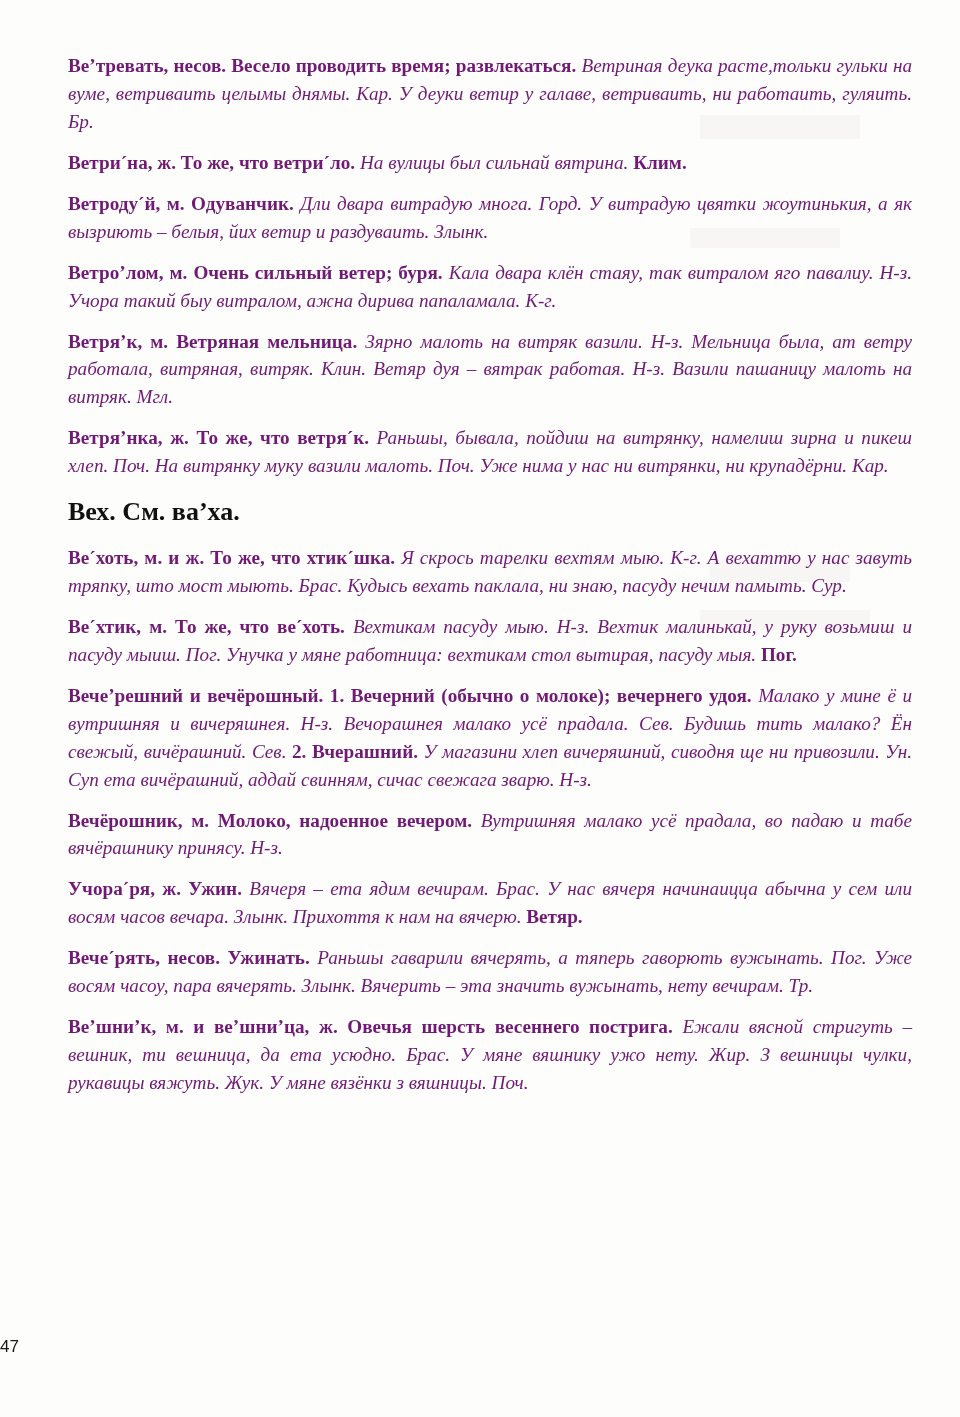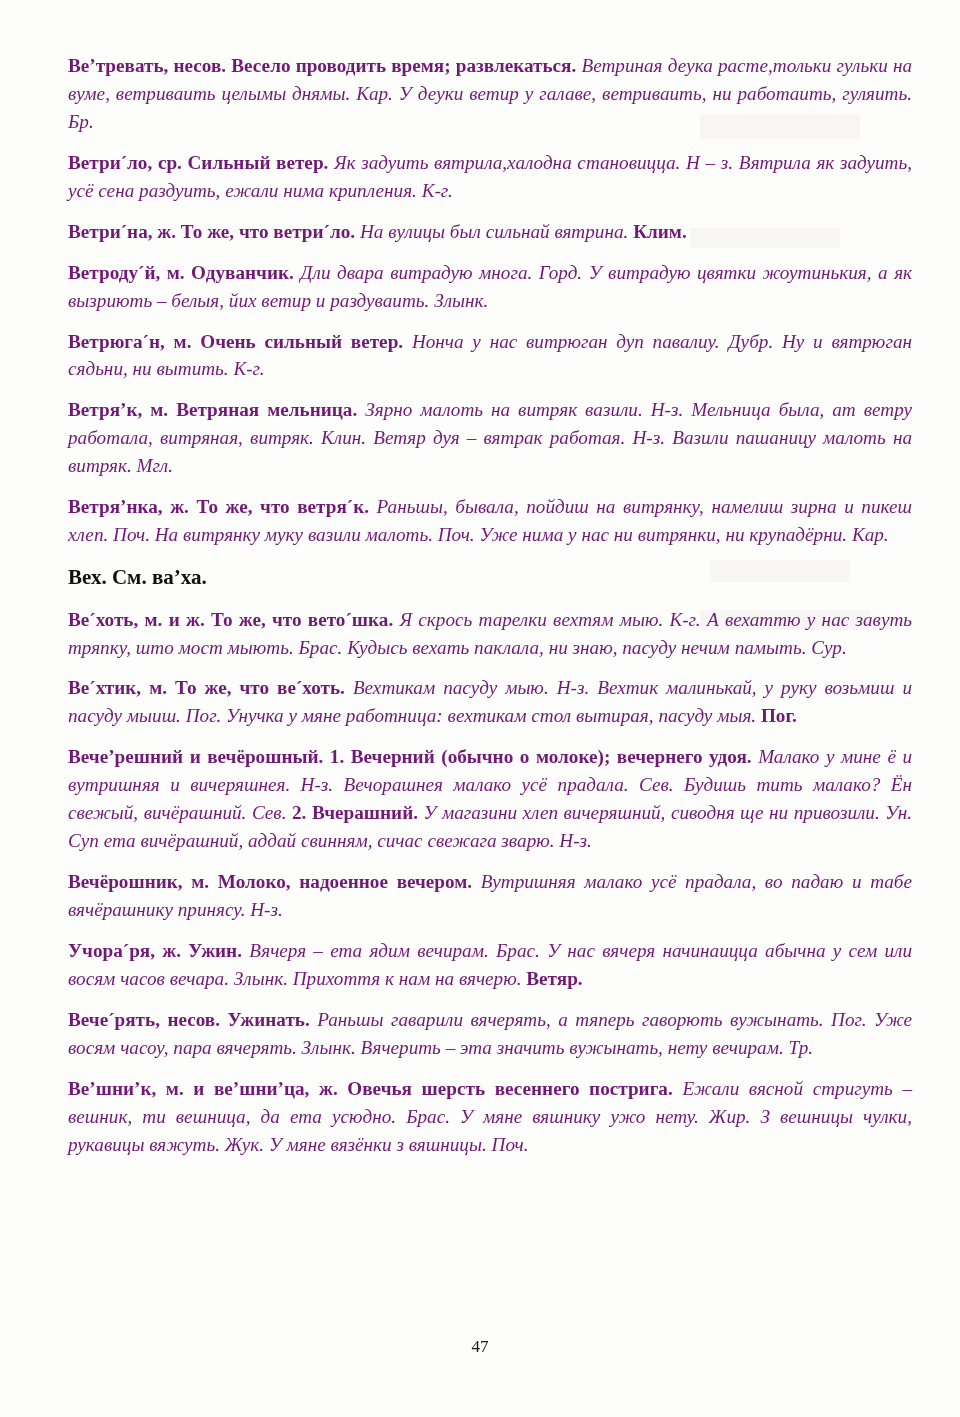--- a/index.html
+++ b/index.html
@@ -44,32 +44,32 @@
 
   
   .hw      { font-weight: bold; font-style: normal; }
   .gloss   { font-weight: bold; font-style: normal; }
   .sense   { font-weight: bold; font-style: normal; }
   .cite    { font-style: italic; font-weight: normal; }
   .src-b   { font-style: normal; font-weight: bold; font-family: Liberation Serif, serif; }
 
   .xref-entry {
     margin: 0 0 13px 0;
-    font-size: 21px;
+    font-size: 26px;
     line-height: 1.455;
     font-weight: bold;
   }
 
   #page-number {
     position: absolute;
     left: 0;
     right: 0;
     top: 1337px;
-    text-align: center;
-    font-family: Liberation Serif, serif;
+    text-align: left;
+    font-family: Liberation Sans, sans-serif;
     font-size: 17px;
     color: #1a1a1a;
   }
 
   
   .ghost {
     position: absolute;
     background: #f2f0ee;
     opacity: .55;
     pointer-events: none;
@@ -86,66 +86,61 @@
   <div class="ghost" style="left:700px; top:610px; width:170px; height:20px;"></div>
 
   <div id="page-body">
 
     <p class="entry">
       <span class="hw">Ве’тревать, несов.</span>
       <span class="gloss">Весело проводить время; развлекаться.</span>
       <span class="cite">Ветриная деука расте,тольки гульки на вуме, ветриваить целымы днямы. Кар. У деуки ветир у галаве, ветриваить, ни работаить, гуляить. Бр.</span>
     </p>
 
-    <p class="entry">
-      <span class="hw">Ветри´ло, ср.</span>
-      <span class="gloss">Сильный ветер.</span>
-      <span class="cite">Як задуить вятрила,халодна становицца. Н – з. Вятрила як задуить, усё сена раздуить, ежали нима крипления. К-г.</span>
-    </p>
 
     <p class="entry">
       <span class="hw">Ветри´на, ж.</span>
       <span class="gloss">То же, что ветри´ло.</span>
       <span class="cite">На вулицы был сильнай вятрина.</span>
       <span class="src-b">Клим.</span>
     </p>
 
     <p class="entry">
       <span class="hw">Ветроду´й, м.</span>
       <span class="gloss">Одуванчик.</span>
       <span class="cite">Дли двара витрадую многа. Горд. У витрадую цвятки жоутинькия, а як вызриють – белыя, йих ветир и  раздуваить. Злынк.</span>
     </p>
 
+    <p class="entry">
+      <span class="hw">Ветро’лом, м.</span>
+      <span class="gloss">Очень сильный ветер; буря.</span>
+      <span class="cite">Кала двара клён стаяу, так витралом яго павалиу. Н-з. Учора такий быу витралом, ажна дирива папаламала. К-г.</span>
+    </p>
 
-    <p class="entry">
-      <span class="hw">Ветрюга´н, м.</span>
-      <span class="gloss">Очень сильный ветер.</span>
-      <span class="cite">Нонча у нас витрюган дуп павалиу. Дубр. Ну и вятрюган сядьни, ни вытить. К-г.</span>
-    </p>
 
     <p class="entry">
       <span class="hw">Ветря’к, м.</span>
       <span class="gloss">Ветряная мельница.</span>
       <span class="cite">Зярно малоть на витряк вазили. Н-з. Мельница была, ат ветру работала, витряная, витряк. Клин. Ветяр дуя – вятрак работая. Н-з. Вазили пашаницу малоть на витряк. Мгл.</span>
     </p>
 
     <p class="entry">
       <span class="hw">Ветря’нка, ж.</span>
       <span class="gloss">То же, что ветря´к.</span>
       <span class="cite">Раньшы, бывала, пойдиш на витрянку, намелиш зирна и пикеш хлеп. Поч. На витрянку муку вазили малоть. Поч. Уже нима у нас ни витрянки, ни крупадёрни. Кар.</span>
     </p>
 
     <p class="xref-entry">
       <span class="hw">Вех. См. ва’ха.</span>
     </p>
 
 
     <p class="entry">
       <span class="hw">Ве´хоть, м. и ж.</span>
-      <span class="gloss">То же, что вето´шка.</span>
+      <span class="gloss">То же, что хтик´шка.</span>
       <span class="cite">Я скрось тарелки вехтям мыю. К-г. А вехаттю у нас завуть тряпку, што мост мыють. Брас. Кудысь вехать паклала, ни знаю, пасуду нечим памыть. Сур.</span>
     </p>
 
     <p class="entry">
       <span class="hw">Ве´хтик, м.</span>
       <span class="gloss">То же, что ве´хоть.</span>
       <span class="cite">Вехтикам пасуду мыю. Н-з. Вехтик малинькай, у руку возьмиш и пасуду мыиш. Пог. Унучка у мяне работница: вехтикам стол вытирая, пасуду мыя.</span>
       <span class="src-b">Пог.</span>
     </p>
 

